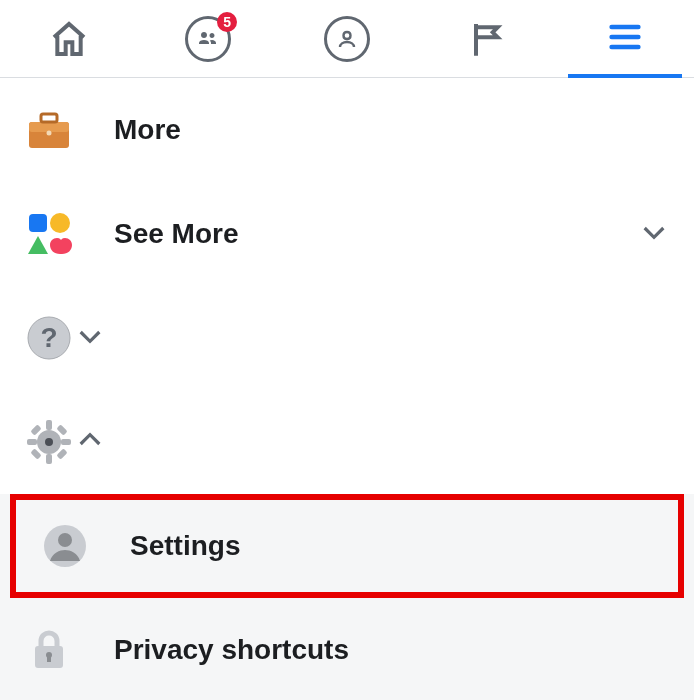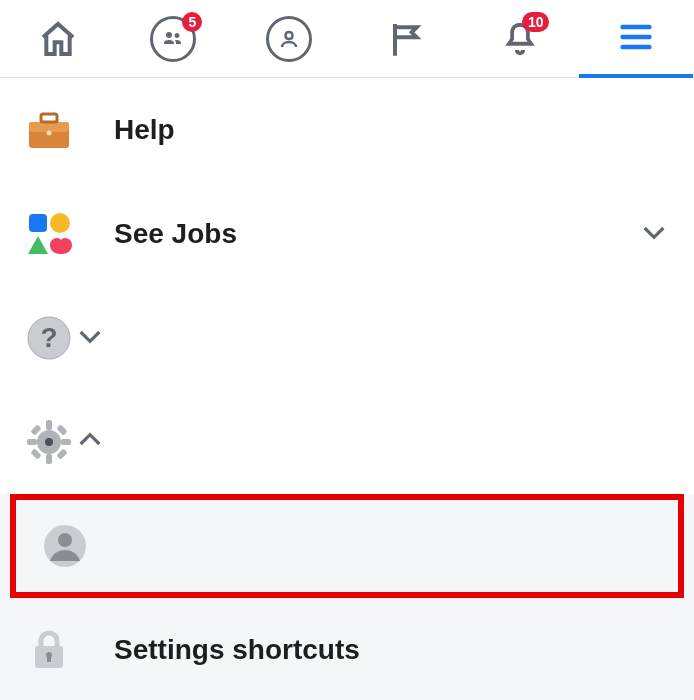--- a/index.html
+++ b/index.html
@@ -131,28 +131,20 @@
   </div>
 
   <div class="tab">
     <div class="icon-wrap">
       <svg width="40" height="40" viewBox="0 0 24 24">
           <path class="stroke" d="M6 3 V22 M6 5 H19 L16 8 L19 11 H6"></path>
         </svg>
     </div>
   </div>
 
-  <div class="tab">
-    <div class="icon-wrap">
-      <svg width="38" height="38" viewBox="0 0 24 24">
-          <path class="stroke" d="M12 3c-3 0-5 2-5 5v4l-2 3h14l-2-3V8c0-3-2-5-5-5zM10 19c0 1.1.9 2 2 2s2-.9 2-2"></path>
-        </svg>
-      <span class="badge">10</span>
-    </div>
-  </div>
 
   <div class="tab active">
     <div class="icon-wrap">
       <svg width="40" height="40" viewBox="0 0 24 24">
           <path stroke="#1877f2" stroke-width="2.8" stroke-linecap="round" d="M4 6h16M4 12h16M4 18h16"></path>
         </svg>
     </div>
   </div>
 </div>
 
@@ -160,33 +152,33 @@
 
   <div class="menu-item">
     <div class="item-icon">
       <svg width="48" height="48" viewBox="0 0 48 48">
         <rect x="4" y="16" width="40" height="26" rx="3" fill="#d8843a"></rect>
         <rect x="4" y="16" width="40" height="10" rx="3" fill="#e69b4f"></rect>
         <rect x="16" y="8" width="16" height="8" rx="2" fill="none" stroke="#b56a28" stroke-width="3"></rect>
         <circle cx="24" cy="27" r="2.5" fill="#f3d9b5"></circle>
       </svg>
     </div>
-    <span class="label">Help</span>
+    <span class="label">More</span>
   </div>
 
   <div class="menu-item">
     <div class="item-icon">
       <svg width="48" height="48" viewBox="0 0 48 48">
         <rect x="4" y="4" width="18" height="18" rx="4" fill="#1877f2"></rect>
         <circle cx="35" cy="13" r="10" fill="#f7b928"></circle>
         <polygon points="13,26 23,44 3,44" fill="#45bd62"></polygon>
         <path d="M35 44c-6 0-10-4-10-9 0-4 3-7 7-7 3 0 4 2 4 2s1-2 4-2c4 0 7 3 7 7 0 5-4 9-10 9z" fill="#f3425f"></path>
       </svg>
     </div>
-    <span class="label">See Jobs</span>
+    <span class="label">See More</span>
     <span class="chev">
       <svg width="32" height="32" viewBox="0 0 24 24">
           <path class="stroke" stroke-width="3" d="M5 9l7 7 7-7"></path>
         </svg>
     </span>
   </div>
 
   <div class="menu-item">
     <div class="item-icon">
       <svg width="46" height="46" viewBox="0 0 46 46">
@@ -230,29 +222,30 @@
 
     <div class="highlight-box">
       <div class="menu-item">
         <div class="item-icon">
           <svg width="46" height="46" viewBox="0 0 46 46">
             <circle cx="23" cy="23" r="21" fill="#c9ccd1"></circle>
             <circle cx="23" cy="17" r="7" fill="#8a8d91"></circle>
             <path d="M8 38c2-8 10-11 15-11s13 3 15 11" fill="#8a8d91"></path>
           </svg>
         </div>
+        <span class="label">Settings</span>
       </div>
     </div>
 
     <div class="menu-item">
       <div class="item-icon">
         <svg width="44" height="44" viewBox="0 0 44 44">
           <rect x="8" y="18" width="28" height="22" rx="3" fill="#c9ccd1"></rect>
           <path d="M14 18v-5c0-5 4-8 8-8s8 3 8 8v5" fill="none" stroke="#c9ccd1" stroke-width="5"></path>
           <circle cx="22" cy="27" r="3" fill="#8a8d91"></circle>
           <rect x="20" y="28" width="4" height="6" fill="#8a8d91"></rect>
         </svg>
       </div>
-      <span class="label">Settings shortcuts</span>
+      <span class="label">Privacy shortcuts</span>
     </div>
 
   </div>
 </div>
 
 </body></html>

